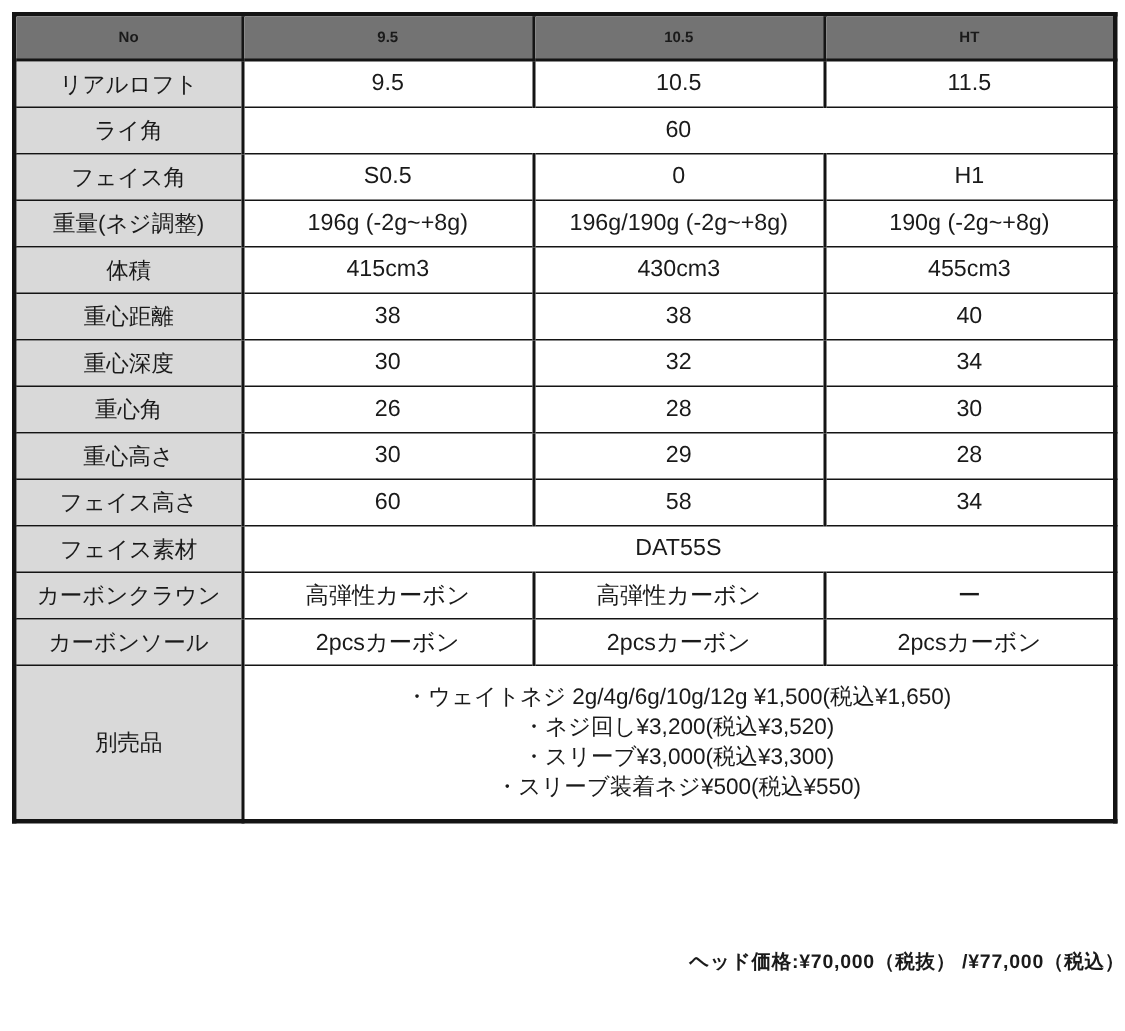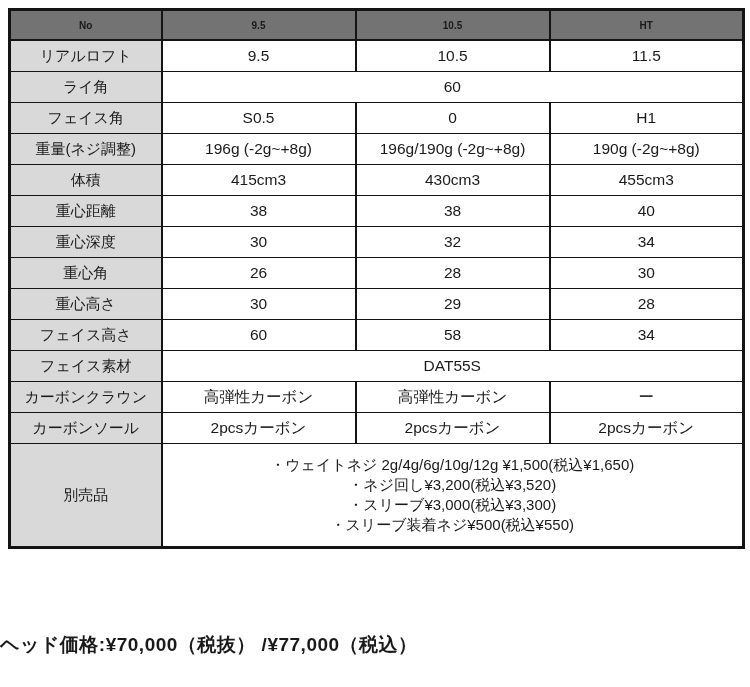--- a/index.html
+++ b/index.html
@@ -71,22 +71,22 @@
     font-size: 15px;
     line-height: 20px;
     font-weight: normal;
     white-space: nowrap;
   }
   .price-footer {
     position: absolute;
     top: 632px;
     left: 0;
     width: 750px;
-    text-align: left;
-    font-size: 19px;
+    text-align: right;
+    font-size: 13px;
     font-weight: bold;
     letter-spacing: 0.5px;
   }
 </style>
 </head>
 <body>
 
 <div class="page">
   <table class="spec-table">
     <colgroup>

